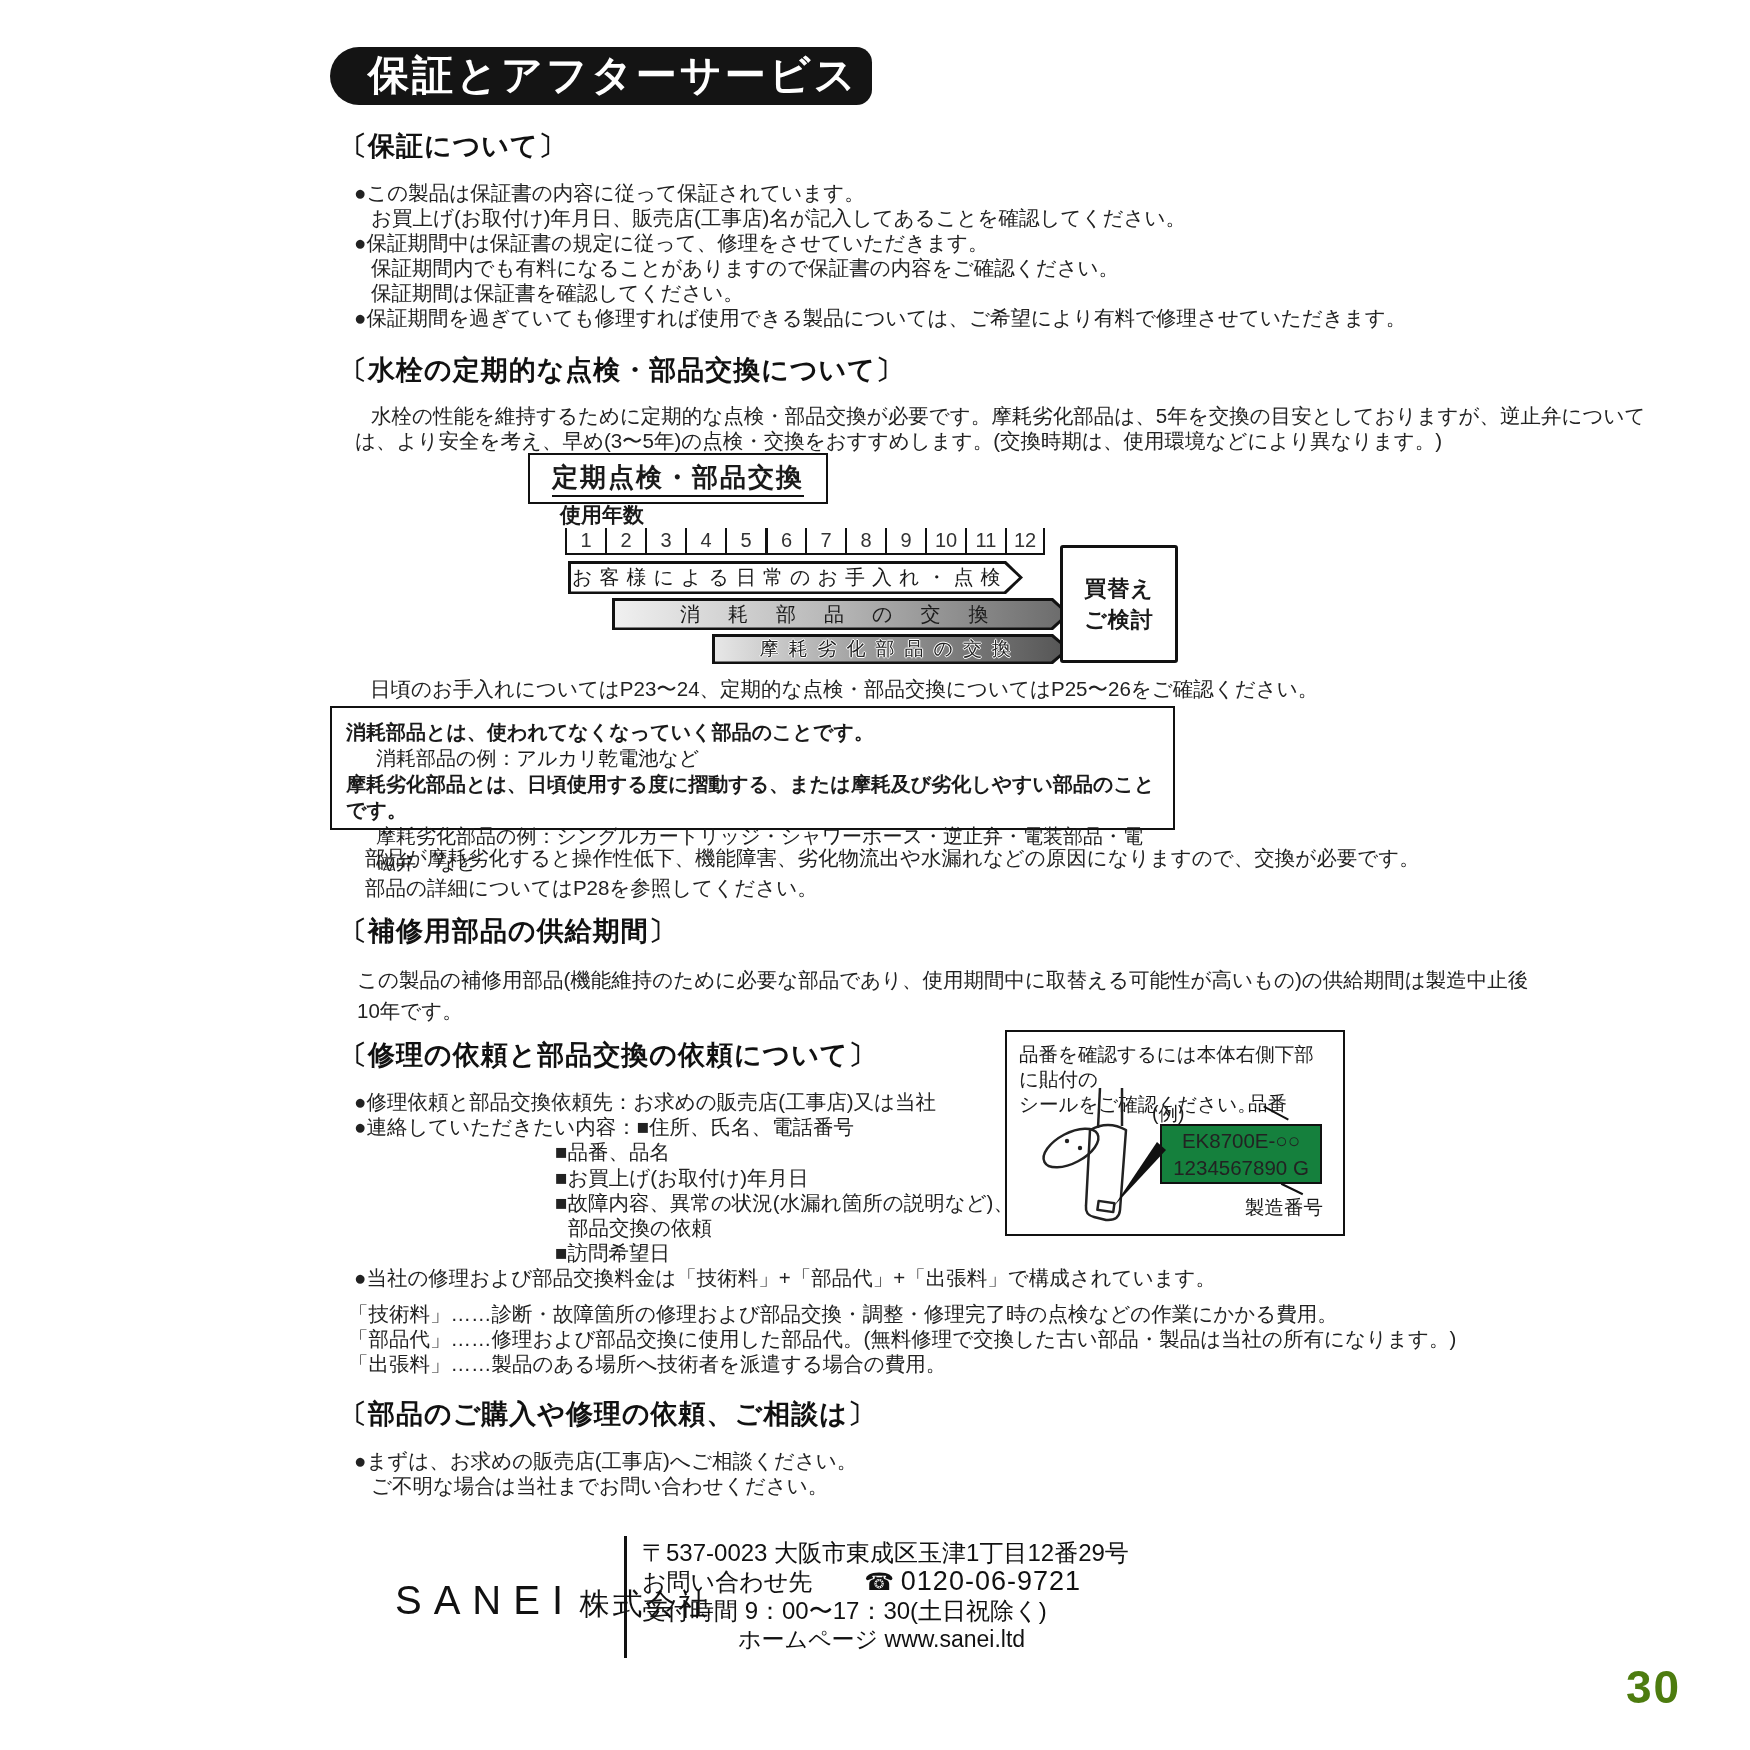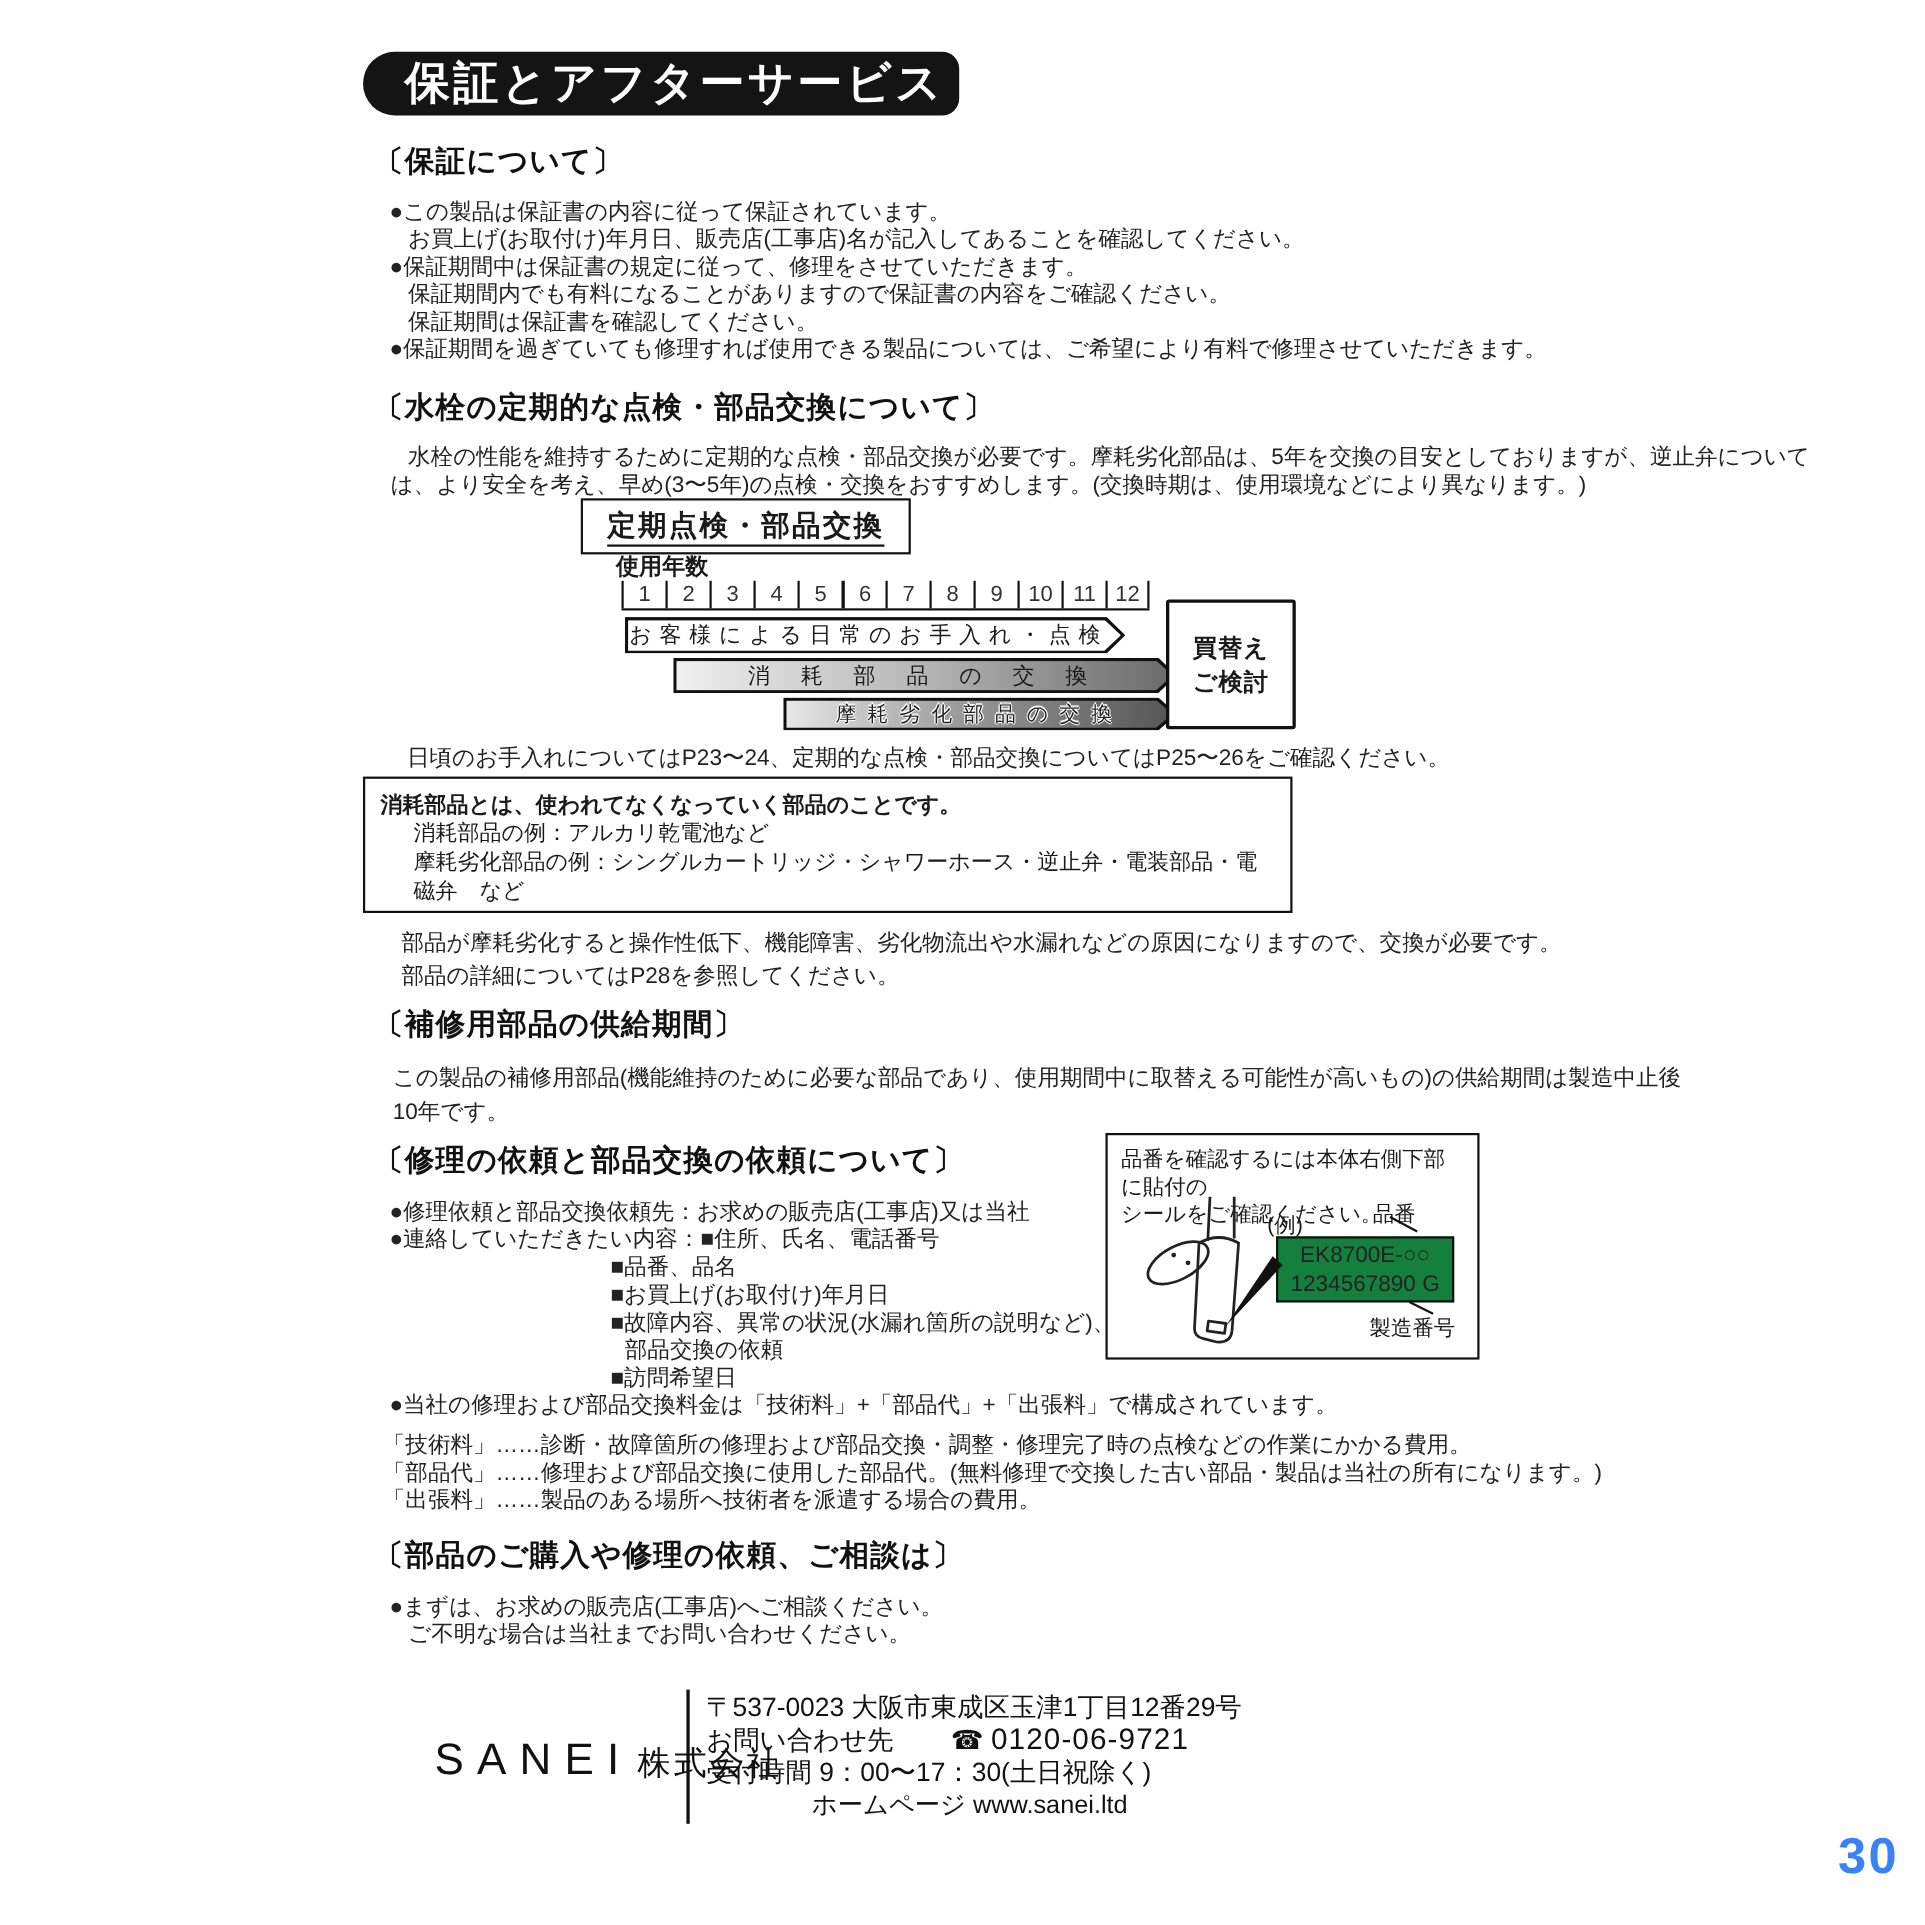--- a/index.html
+++ b/index.html
@@ -94,21 +94,21 @@
   .company{left:395px;top:1578px;white-space:nowrap;}
   .company .en{font-size:40px;letter-spacing:12px;font-weight:400;color:#111;}
   .company .jp{font-size:30px;letter-spacing:3px;color:#111;}
   .f-divider{left:624px;top:1536px;width:3px;height:122px;background:#111;}
   .f-block{left:642px;top:1538px;font-size:24px;line-height:29px;color:#111;white-space:nowrap;}
   .f-block .phone-row{font-size:24px;}
   .f-block .phone-num{font-size:27px;letter-spacing:1px;}
   .f-block .home{padding-left:96px;font-size:23px;}
   .f-gap{display:inline-block;width:52px;}
 
-  .pageno{left:1626px;top:1660px;font-size:46px;font-weight:bold;letter-spacing:2px;color:#3b82f6;margin-left:45px;}
+  .pageno{left:1626px;top:1660px;font-size:46px;font-weight:bold;letter-spacing:2px;color:#4d7c0f;}
 </style>
 </head>
 <body>
 
 <div class="sheet">
 
   <div class="abs banner">
     <span>保証とアフターサービス</span>
   </div>
 
@@ -166,20 +166,21 @@
   <div class="abs replace-box">
     <div>買替え</div>
     <div>ご検討</div>
   </div>
 
   <div class="abs t" style="left:370px;top:676px;">日頃のお手入れについてはP23〜24、定期的な点検・部品交換についてはP25〜26をご確認ください。</div>
 
   <div class="abs info-box">
     <div class="bold">消耗部品とは、使われてなくなっていく部品のことです。</div>
     <div class="ex">消耗部品の例：アルカリ乾電池など</div>
+    <div class="bold">摩耗劣化部品とは、日頃使用する度に摺動する、または摩耗及び劣化しやすい部品のことです。</div>
     <div class="ex">摩耗劣化部品の例：シングルカートリッジ・シャワーホース・逆止弁・電装部品・電磁弁　など</div>
   </div>
 
   <div class="abs t" style="left:365px;top:843px;line-height:30px;">
     <div>部品が摩耗劣化すると操作性低下、機能障害、劣化物流出や水漏れなどの原因になりますので、交換が必要です。</div>
     <div>部品の詳細についてはP28を参照してください。</div>
   </div>
 
   <div class="abs" style="left:340px;top:913px;">
     <div class="h">〔補修用部品の供給期間〕</div>

